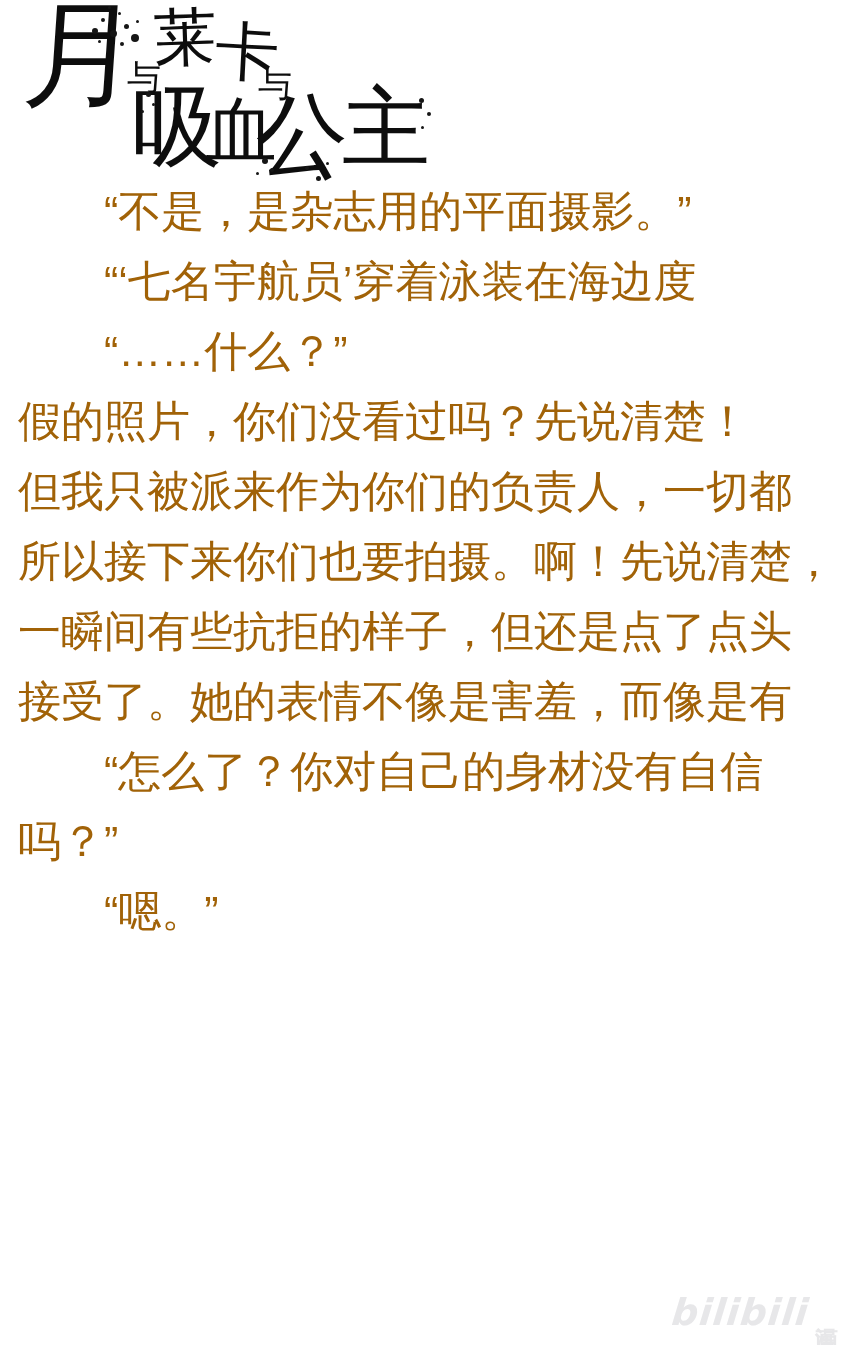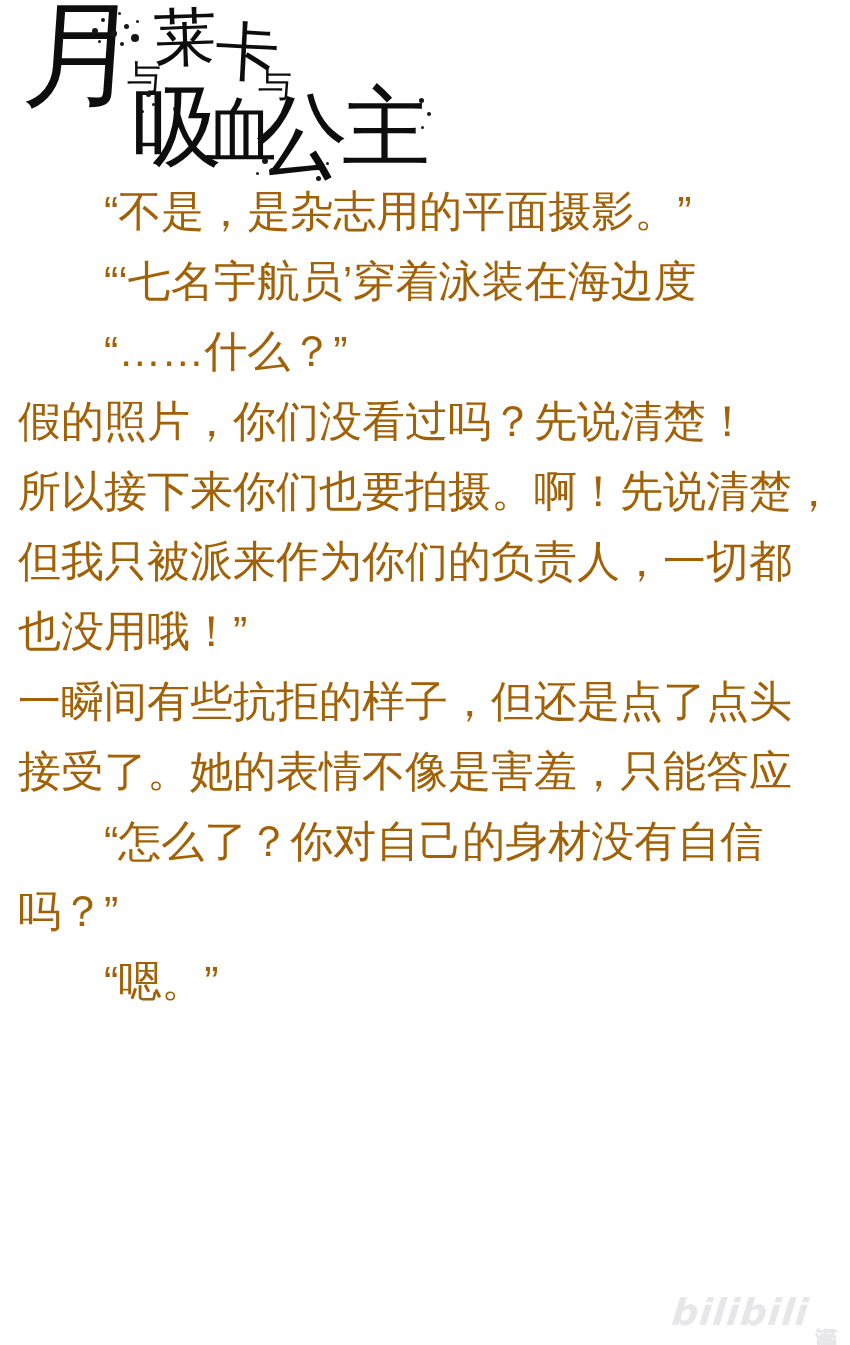--- a/index.html
+++ b/index.html
@@ -125,25 +125,24 @@
     <div class="dot" style="left:419px; top:98px; width:5px; height:5px;"></div>
     <div class="dot" style="left:427px; top:112px;width:4px; height:4px;"></div>
     <div class="dot" style="left:421px; top:126px;width:3px; height:3px;"></div>
   </div>
 
   <div class="text-block">
     <div class="line first">“不是，是杂志用的平面摄影。”</div>
     <div class="line first">“‘七名宇航员’穿着泳装在海边度</div>
     <div class="line first">“……什么？”</div>
     <div class="line">假的照片，你们没看过吗？先说清楚！</div>
+    <div class="line">但我只被派来作为你们的负责人，一切都</div>
     <div class="line">所以接下来你们也要拍摄。啊！先说清楚，</div>
-    <div class="line">但我只被派来作为你们的负责人，一切都</div>
-    <div class="line">也没用哦！”</div>
     <div class="line">一瞬间有些抗拒的样子，但还是点了点头</div>
-    <div class="line">接受了。她的表情不像是害羞，只能答应</div>
+    <div class="line">接受了。她的表情不像是害羞，而像是有</div>
     <div class="line first">“怎么了？你对自己的身材没有自信</div>
     <div class="line">吗？”</div>
     <div class="line first">“嗯。”</div>
   </div>
 
   <div class="watermark">
     <span class="wm-brand">bilibili</span>
     <span class="wm-label">漫画</span>
   </div>
 

